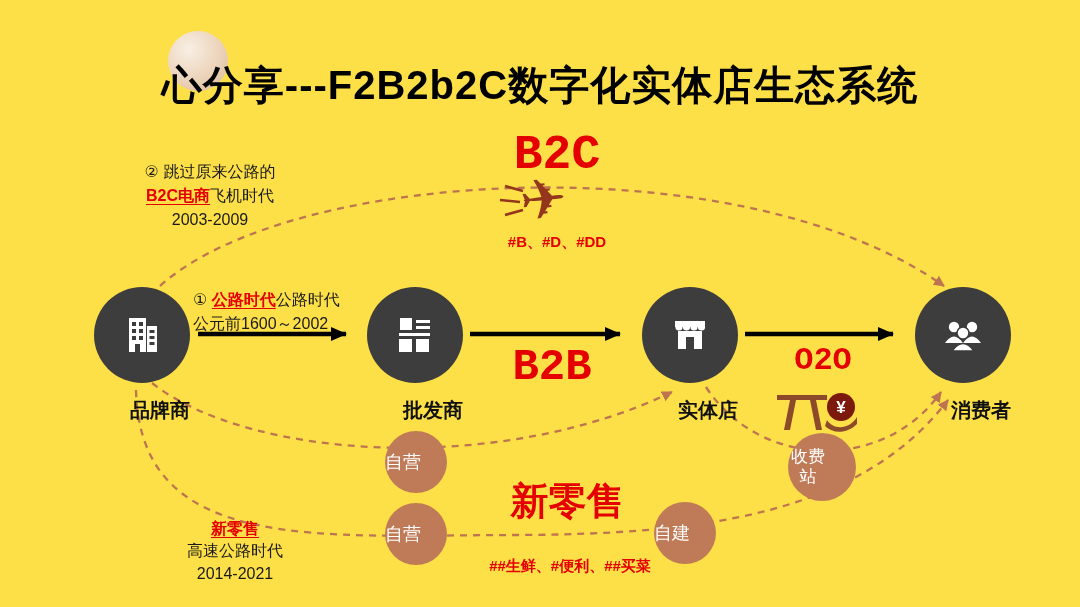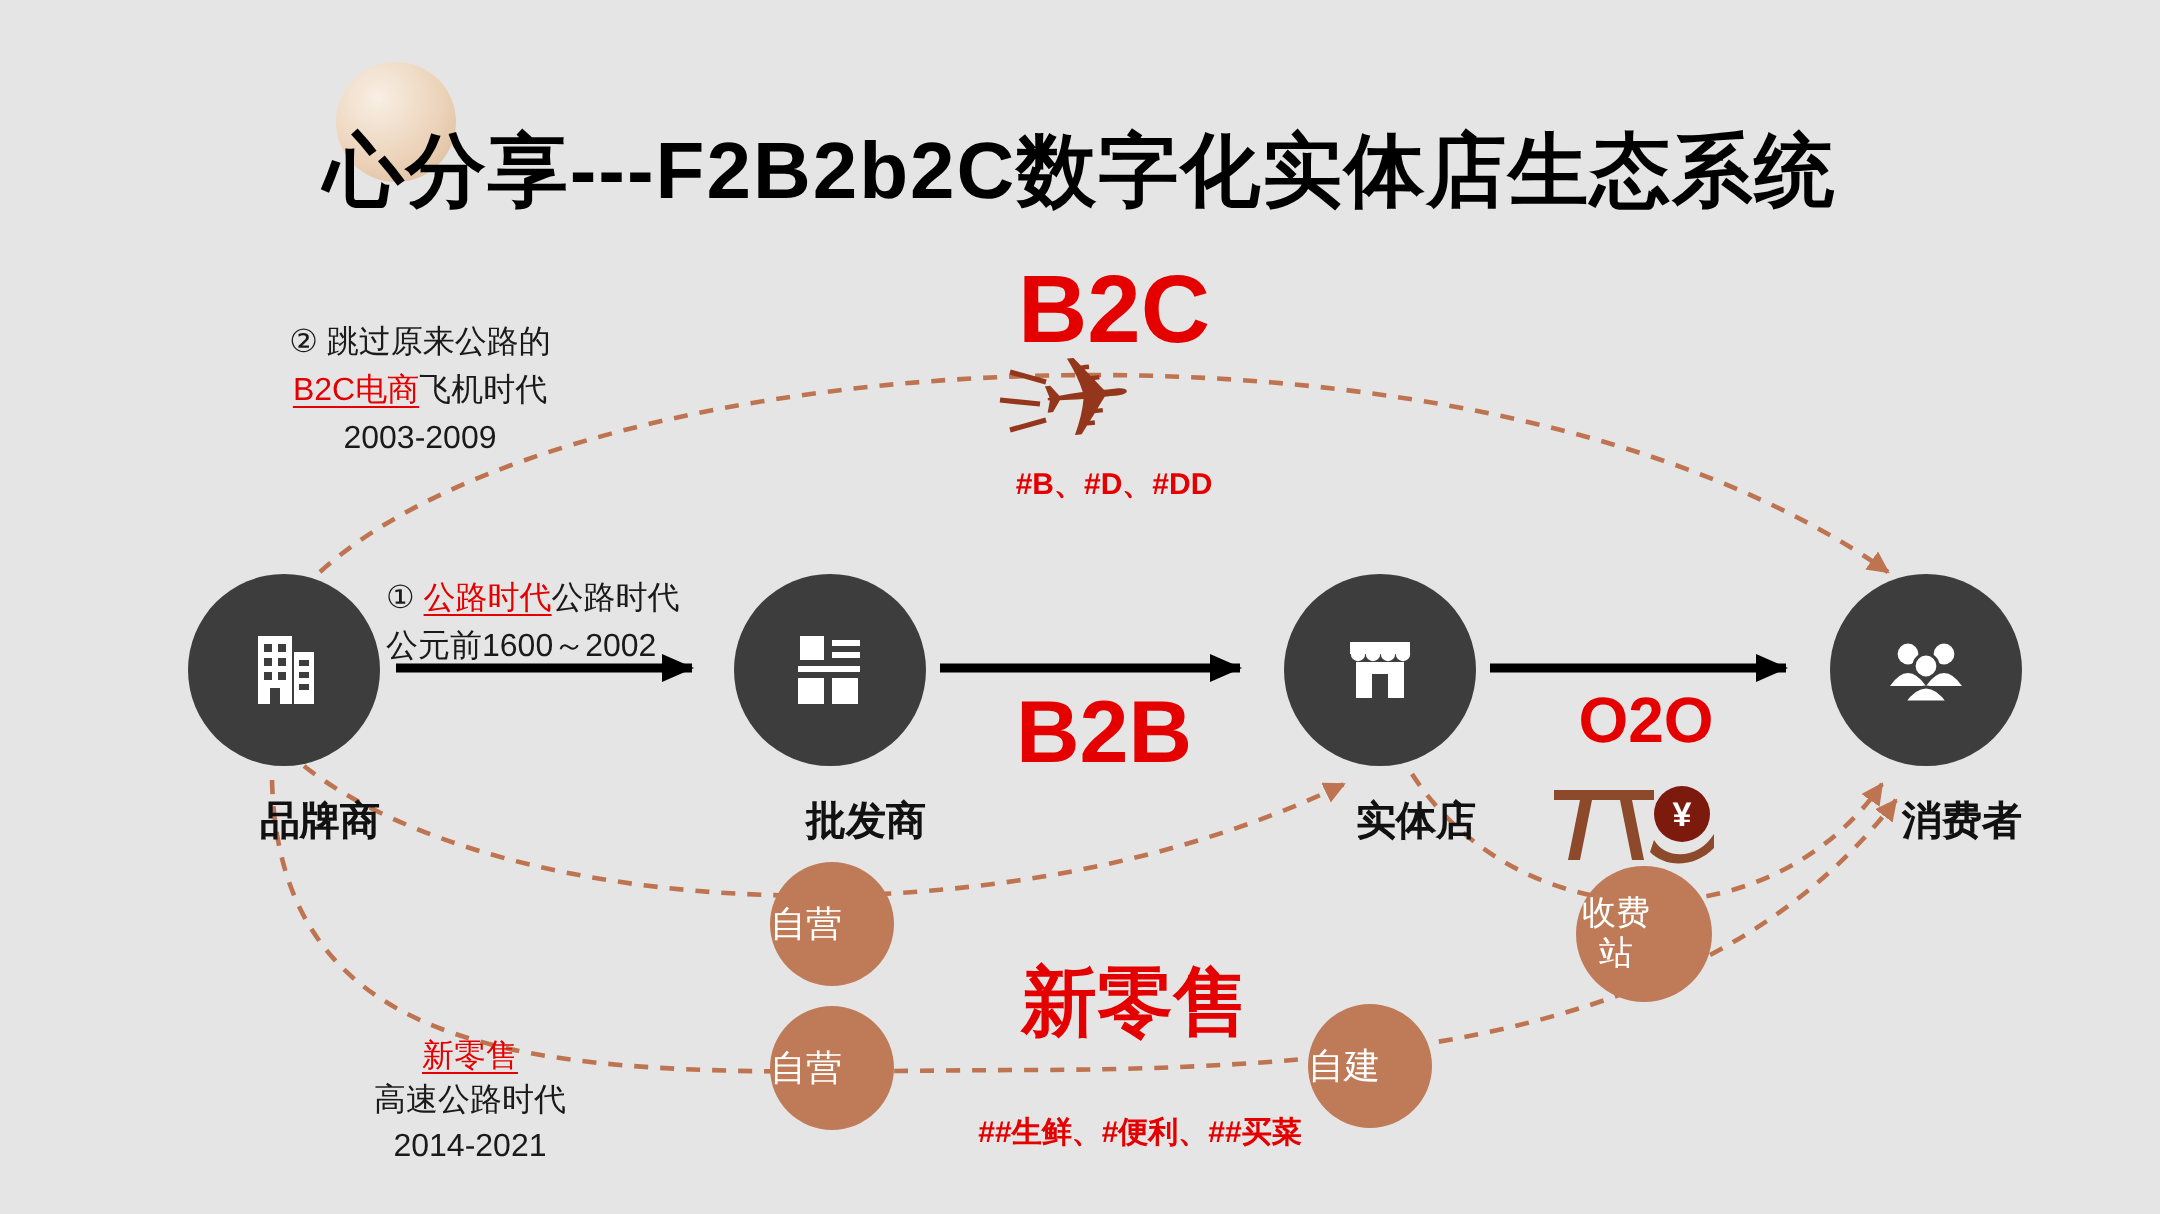--- a/index.html
+++ b/index.html
@@ -1,17 +1,17 @@
 <!DOCTYPE html>
 <html><head>
 <meta charset="utf-8">
 <style>
   html,body{margin:0;padding:0;background:#fff;}
   .canvas{
-    position:relative;width:1080px;height:607px;background:#e5e5e5;overflow:hidden;
+    position:relative;width:1080px;height:607px;background:#fde047;overflow:hidden;
     font-family:"Liberation Sans","DejaVu Sans",sans-serif;color:#111;
   }
   .layer{position:absolute;left:0;top:0;z-index:1;}
   .sphere{
     position:absolute;left:168px;top:31px;width:60px;height:60px;border-radius:50%;z-index:2;
     background:radial-gradient(circle at 35% 30%, #f8efe4, #ecd3ba 55%, #d9b795 100%);
   }
   .title{
     position:absolute;left:0;right:0;top:58px;margin:0;text-align:center;z-index:3;
     font-size:40px;font-weight:900;letter-spacing:1px;color:#000;
@@ -19,35 +19,35 @@
   
   .node{position:absolute;width:96px;text-align:right;z-index:4;}
   .node-circle{
     width:96px;height:96px;border-radius:50%;background:#3d3d3d;
     display:flex;align-items:center;justify-content:center;
   }
   .node-label{margin-top:14px;font-size:20px;font-weight:bold;color:#111;}
   
   .route-label{
     position:absolute;z-index:5;color:#e50000;font-weight:bold;
-    font-family:Liberation Sans, sans-serif;text-align:center;
+    font-family:Liberation Mono, monospace;text-align:center;
   }
   .b2c{left:477px;top:128px;width:160px;font-size:48px;}
   .b2b{left:472px;top:342px;width:160px;font-size:44px;}
   .o2o{left:743px;top:342px;width:160px;font-size:32px;}
   .new-retail{
     position:absolute;left:455px;top:476px;width:225px;z-index:5;text-align:center;
     color:#e50000;font-weight:900;font-size:38px;
   }
   .tagline{position:absolute;z-index:5;color:#e50000;font-size:15px;font-weight:bold;text-align:center;}
   .b2c-tags{left:477px;top:233px;width:160px;}
   .nr-tags{left:430px;top:557px;width:280px;}
   
   .note{position:absolute;z-index:5;font-size:16px;line-height:1.5;color:#1a1a1a;}
-  .note .hl{color:#e50000;font-weight:normal;text-decoration:underline;text-underline-offset:3px;}
+  .note .hl{color:#e50000;font-weight:bold;text-decoration:underline;text-underline-offset:3px;}
   .note2{left:112px;top:160px;width:196px;text-align:center;}
   .note1{left:193px;top:288px;width:190px;text-align:left;}
   .note3{left:146px;top:518px;width:178px;text-align:center;line-height:1.4;}
   
   .badge{
     position:absolute;z-index:6;border-radius:50%;background:#bf7b58;color:#fff;
     display:flex;align-items:center;justify-content:flex-start;font-weight:normal;
   }
   .badge span{display:block;text-align:center;}
   .self1{left:385px;top:431px;width:62px;height:62px;font-size:18px;}

